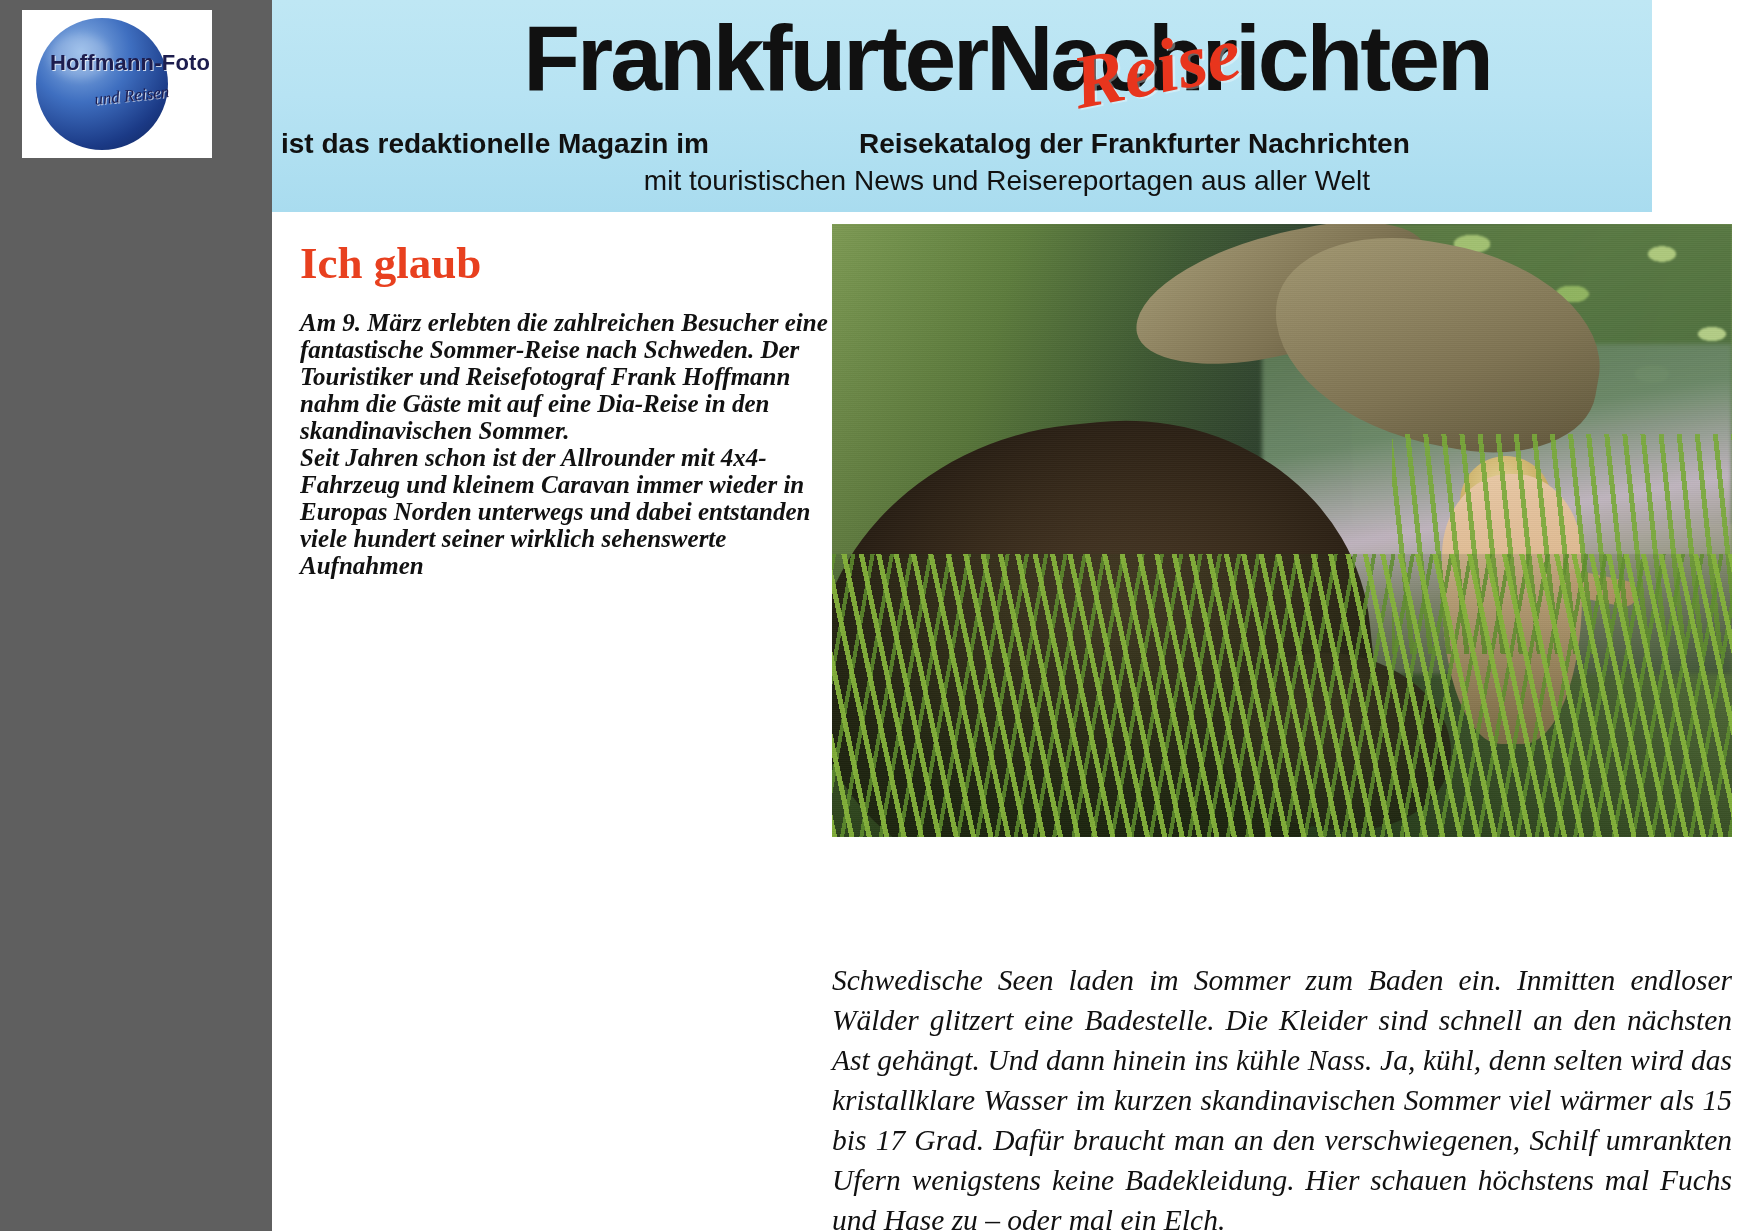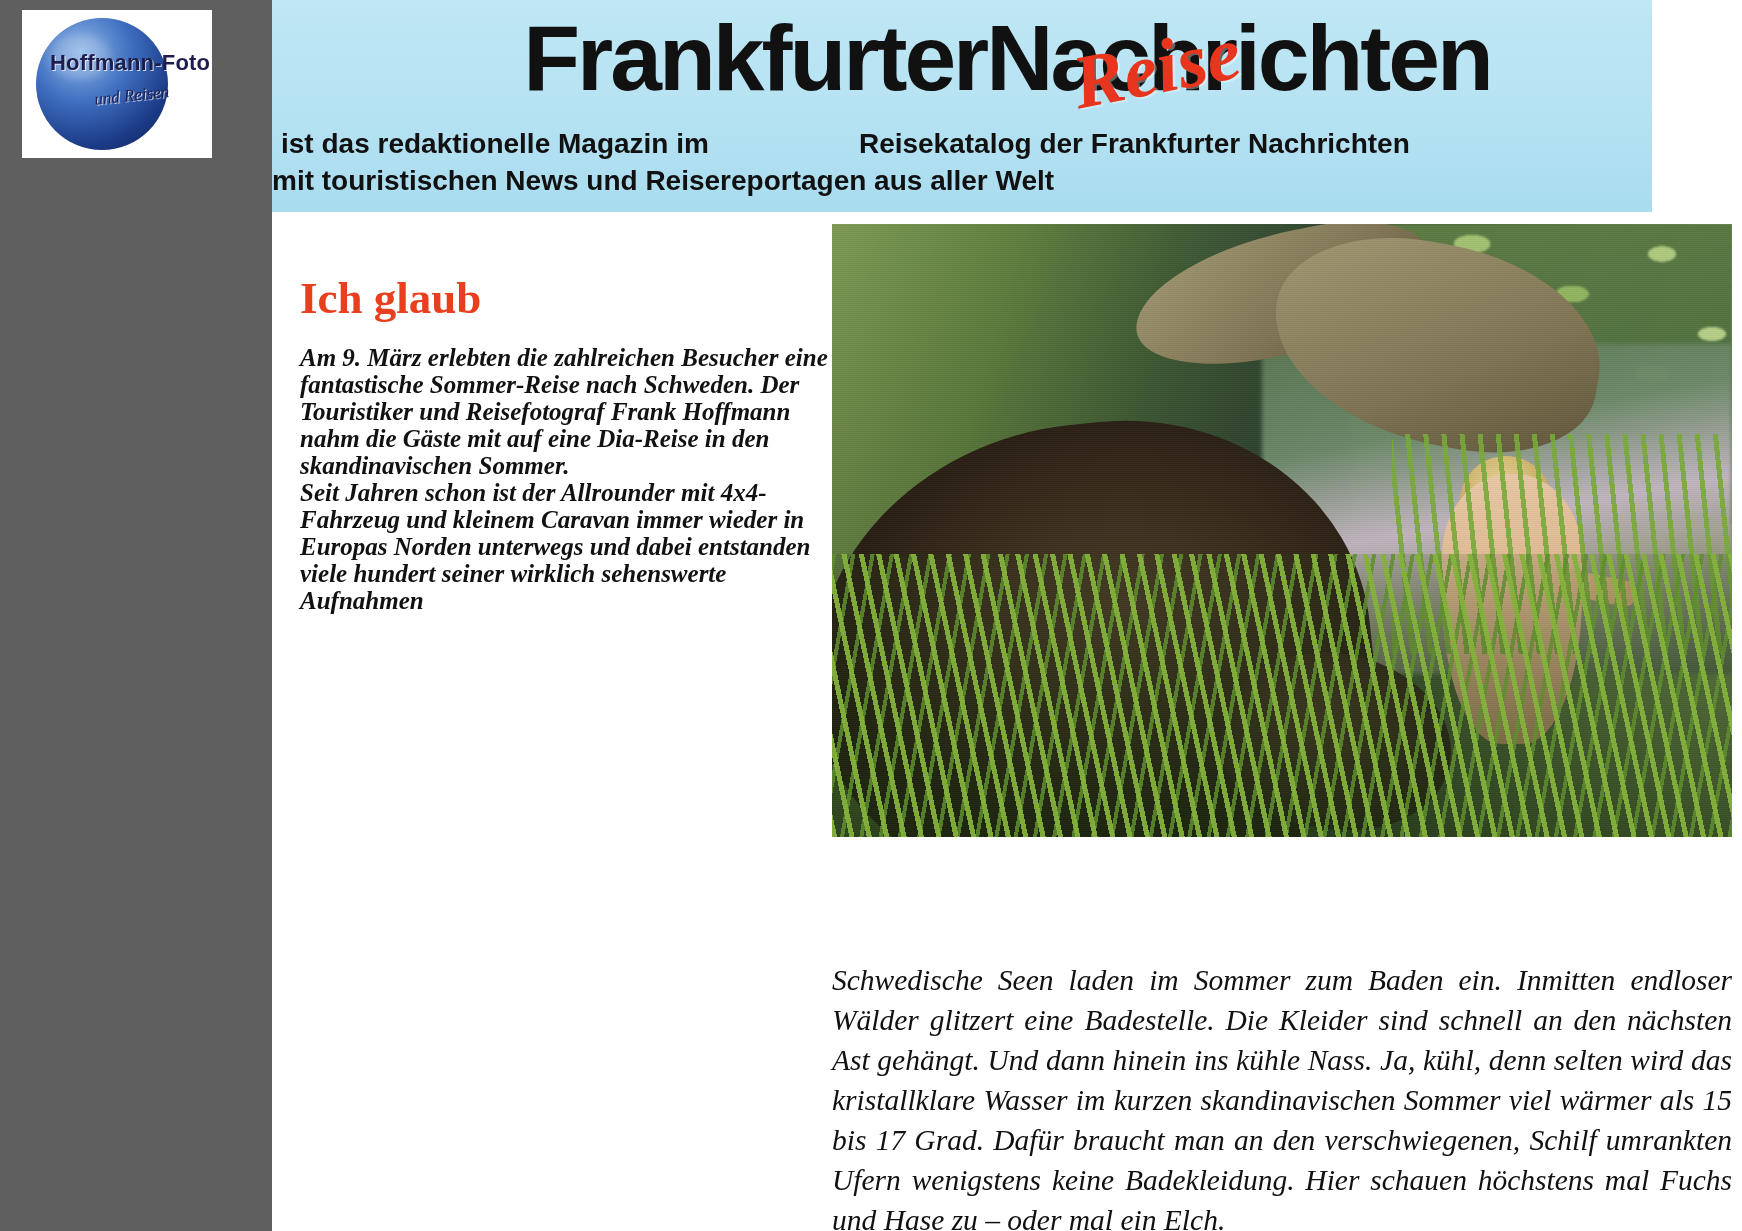--- a/index.html
+++ b/index.html
@@ -110,32 +110,32 @@
     font-weight: bold;
     font-size: 28px;
     color: #111111;
     white-space: nowrap;
   }
   .masthead-sub1 .gap { display: inline-block; width: 150px; }
   .masthead-sub2 {
     position: absolute;
     left: 0; top: 165px;
     width: 1470px;
-    font-weight: bold;
+    text-align: center;
+    font-weight: normal;
     font-size: 28px;
     color: #111111;
     white-space: nowrap;
   }
 
   
   .article-col {
     position: absolute;
     left: 300px; top: 238px;
     width: 530px;
-    margin-top: 35px;
   }
   .headline {
     font-family: "Liberation Serif", serif;
     font-weight: bold;
     font-size: 45px;
     line-height: 51px;
     color: #e8401f;
     margin: 0;
   }
   .lead {

